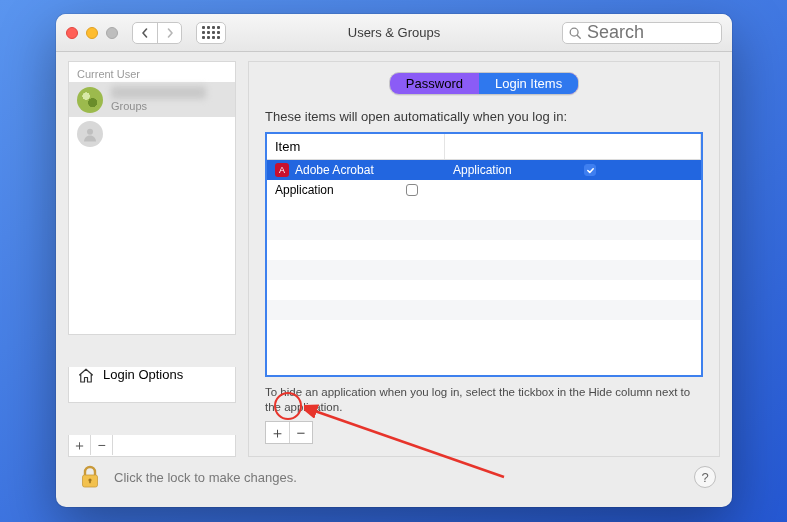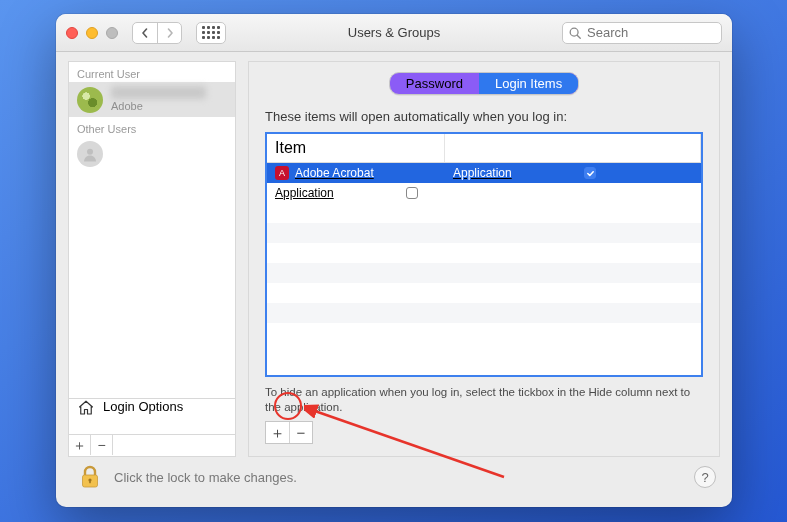--- a/index.html
+++ b/index.html
@@ -41,51 +41,51 @@
     .t-min{background:#febc2e;border:1px solid #dfa023;}
     .t-max{background:#bdbdbd;border:1px solid #a9a9a9;}
     .nav-btns { display:flex; border:1px solid #c7c7c7; border-radius:5px; overflow:hidden; background:#fff; height:22px;}
     .nav-btns button { width:24px; border:none; background:transparent; color:#4a4a4a; display:flex;align-items:center;justify-content:center; padding:0;}
     .nav-btns button + button { border-left:1px solid #c7c7c7;}
     .apps-btn { width:30px; height:22px; border:1px solid #c7c7c7; border-radius:5px; background:#fff; display:flex; align-items:center; justify-content:center; margin-left:6px;}
     .dots { display:grid; grid-template-columns:repeat(4,3px); grid-template-rows:repeat(3,3px); gap:2px;}
     .dots i { width:3px;height:3px;background:#555;border-radius:1px;display:block;}
     .win-title { flex:1; text-align:center; font-size:13px; color:#3b3b3b;}
     .search-holder { position:relative; width:160px;}
-    .search-holder input { width:100%; height:22px; border:1px solid #c7c7c7; border-radius:5px; padding:3px 6px 3px 24px; font-size:13px; background:#fff; color:#333;}
+    .search-holder input { width:100%; height:22px; border:1px solid #c7c7c7; border-radius:5px; padding:3px 6px 3px 24px; font-size:18px; background:#fff; color:#333;}
     .search-holder svg { position:absolute; left:6px; top:4px;}
     .win-body { flex:1; display:flex; padding:9px 12px 50px 12px; gap:12px; position:relative;}
-    .sidebar { width:168px; display:flex; flex-direction:column;}
+    .sidebar { width:168px; display:flex; flex-direction:column;gap:32px;}
     .user-list { flex:1; border:1px solid #d8d8d8; background:#fff; font-size:12px; overflow:hidden;}
     .section-label { color:#9a9a9a; padding:6px 8px 2px; font-size:11px;}
     .user-row { display:flex; align-items:center; gap:8px; padding:4px 8px;}
     .user-row.selected { background:#e2e2e2;}
     .avatar { width:26px; height:26px; border-radius:50%; background:#9cba4d; background-image: radial-gradient(circle at 35% 35%, #d7e9a6 15%, transparent 16%), radial-gradient(circle at 60% 60%, #6a8d2a 20%, transparent 21%); }
     .avatar.guest { background:#d8d8d8; display:flex;align-items:center;justify-content:center;}
     .avatar.guest svg { width:18px;height:18px; }
     .user-text { display:flex; flex-direction:column; line-height:14px;}
     .user-name { color:#242424;}
     .user-name.blurred { filter: blur(3px); background:#c9c9c9; color:transparent; border-radius:3px; width:95px; height:13px;}
     .user-sub { color:#8e8e8e; font-size:11px;}
     .login-opts { border:1px solid #d8d8d8; border-top:none; background:#fff; display:flex; gap:8px; height:36px; padding:0 8px; font-size:13px;}
     .pm-bar { border:1px solid #d8d8d8; border-top:none; background:#fff; height:22px; display:flex;}
     .pm-bar button { width:22px; height:20px; border:none; background:#fff; border-right:1px solid #d8d8d8; font-size:14px; color:#555; display:flex;align-items:center;justify-content:center; line-height:1;}
     .main { flex:1; border:1px solid #d8d8d8; background:#ededed; padding:10px 16px 12px; display:flex; flex-direction:column;}
     .seg { align-self:center; display:flex; border:1px solid #c7c7c7; border-radius:10px; overflow:hidden; background:#8b5cf6; box-shadow:0 1px 0 rgba(0,0,0,.05); margin-bottom:14px;}
     .seg div { padding:3px 16px; font-size:13px;}
     .seg .active { background:#2f78ee; color:#fff;}
     .instr { color:#3a3a3a; font-size:13px; margin-bottom:8px;}
     .table-wrap { border:2px solid #3d80ee; background:#fff; flex:1; display:flex; flex-direction:column; overflow:hidden;}
-    .thead { display:flex; background:#fff; border-bottom:1px solid #dcdcdc; font-size:16px;}
+    .thead { display:flex; background:#fff; border-bottom:1px solid #dcdcdc; font-size:13px;}
     .thead > div { padding:5px 8px; border-right:1px solid #e4e4e4;}
     .col-item { flex: 0 0 178px;}
     .col-kind { flex: 0 0 110px;}
     .col-hide { flex: 0 0 70px; text-align:center;}
     .col-pad { flex:1;}
-    .tbody { flex:1;text-decoration:underline;}
+    .tbody { flex:1;}
     .trow { display:flex; align-items:center; height:20px;}
     .trow.sel { background:#2266e0; color:#fff;}
     .trow > div { padding:2px 8px; font-size:12px; overflow:hidden; white-space:nowrap;}
     .trow .col-hide { display:flex; justify-content:center; align-items:center;}
     .app-icon { width:14px;height:14px;border-radius:3px;display:inline-flex;align-items:center;justify-content:center;margin-right:6px;color:#fff;font-size:9px;vertical-align:middle;}
     .ai-acrobat{background:#c8102e;}
     .ai-firefox{background:linear-gradient(135deg,#ff9500,#ff4f00);position:relative;overflow:hidden;}
     .ai-firefox::after{content:"";position:absolute;width:8px;height:8px;border-radius:50%;background:#4a3fcf;left:2px;top:2px;}
     .chk{width:12px;height:12px;border:1px solid #888;border-radius:3px;display:inline-flex;align-items:center;justify-content:center;background:#fff;}
     .chk.checked{background:#3f7ff0;border-color:#3f7ff0;color:#fff;}
@@ -155,24 +155,23 @@
 
   <div class="win-body">
 
     <div class="sidebar">
       <div class="user-list">
         <div class="section-label">Current User</div>
         <div class="user-row selected">
           <div class="avatar"></div>
           <div class="user-text">
             <span class="user-name blurred"></span>
-            <span class="user-sub">Adobe</span>
-          </div>
-        </div>
-        <div class="section-label">Other Users</div>
+            <span class="user-sub">Groups</span>
+          </div>
+        </div>
         <div class="user-row">
           <div class="avatar guest">
             <svg viewBox="0 0 24 24">
                 <circle cx="12" cy="9" r="4" fill="#bfbfbf"></circle>
                 <path d="M4 22c0-4.4 3.6-8 8-8s8 3.6 8 8" fill="#bfbfbf"></path>
               </svg>
           </div>
         </div>
       </div>
       <div class="login-opts">

